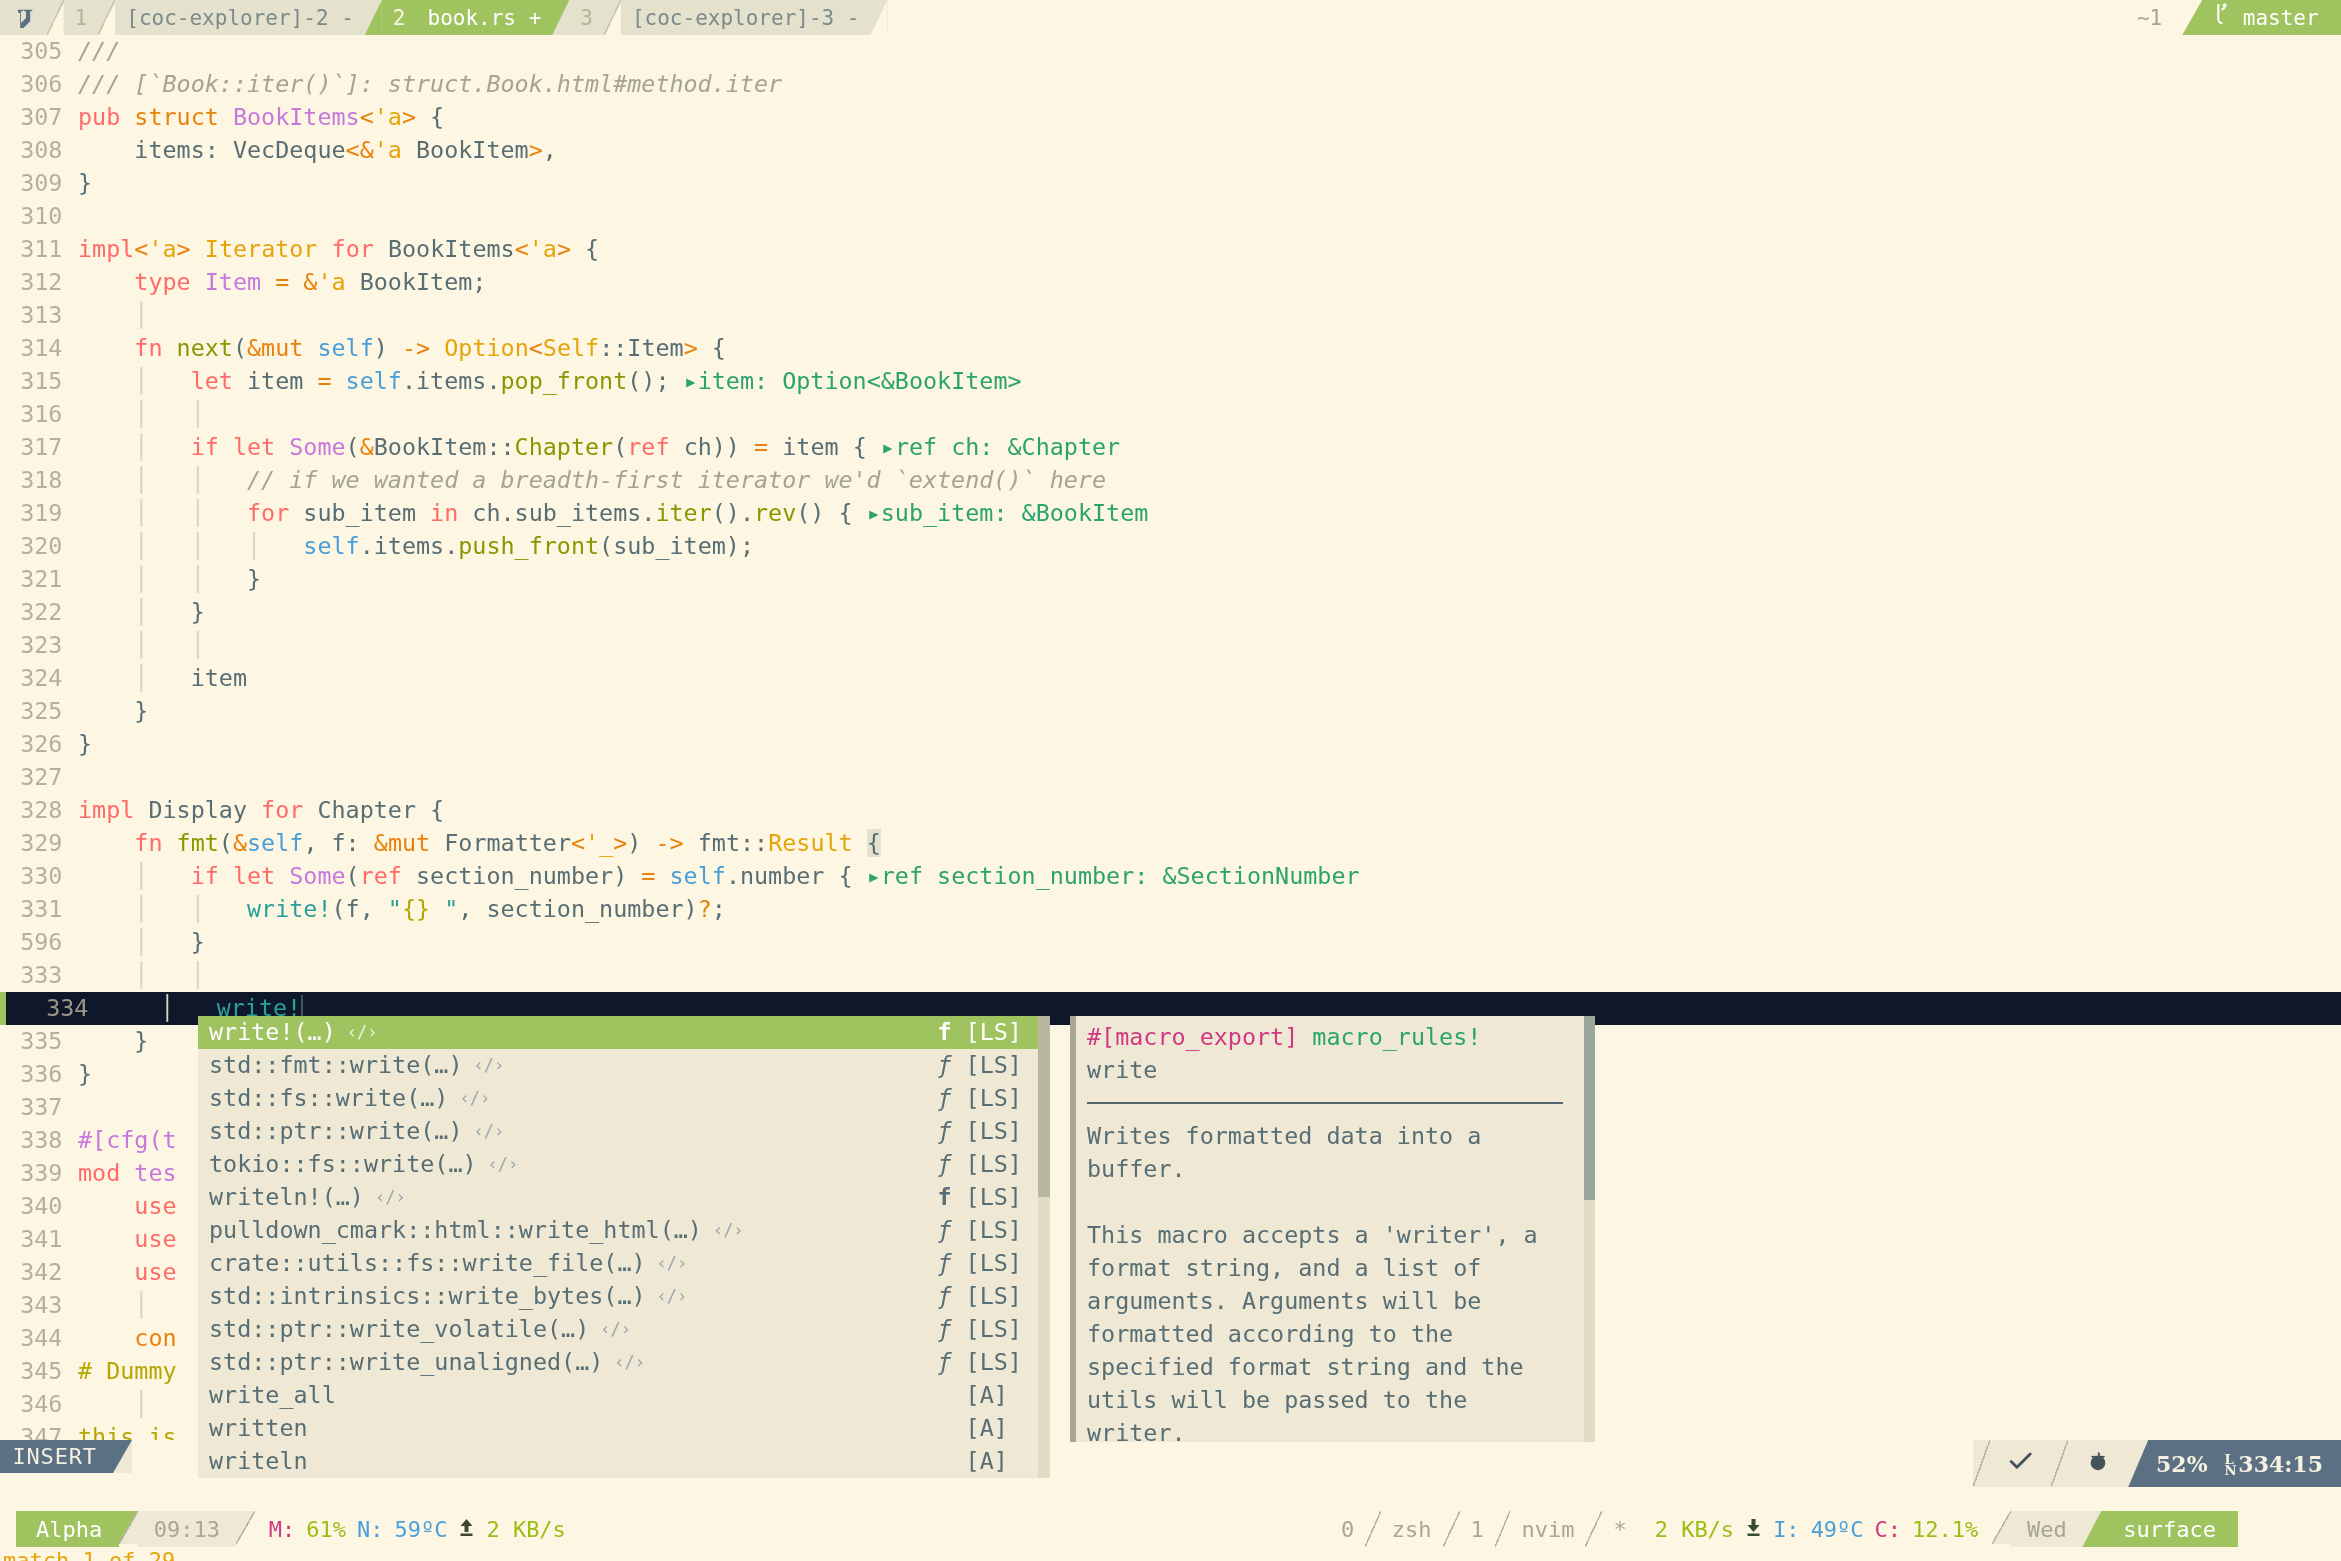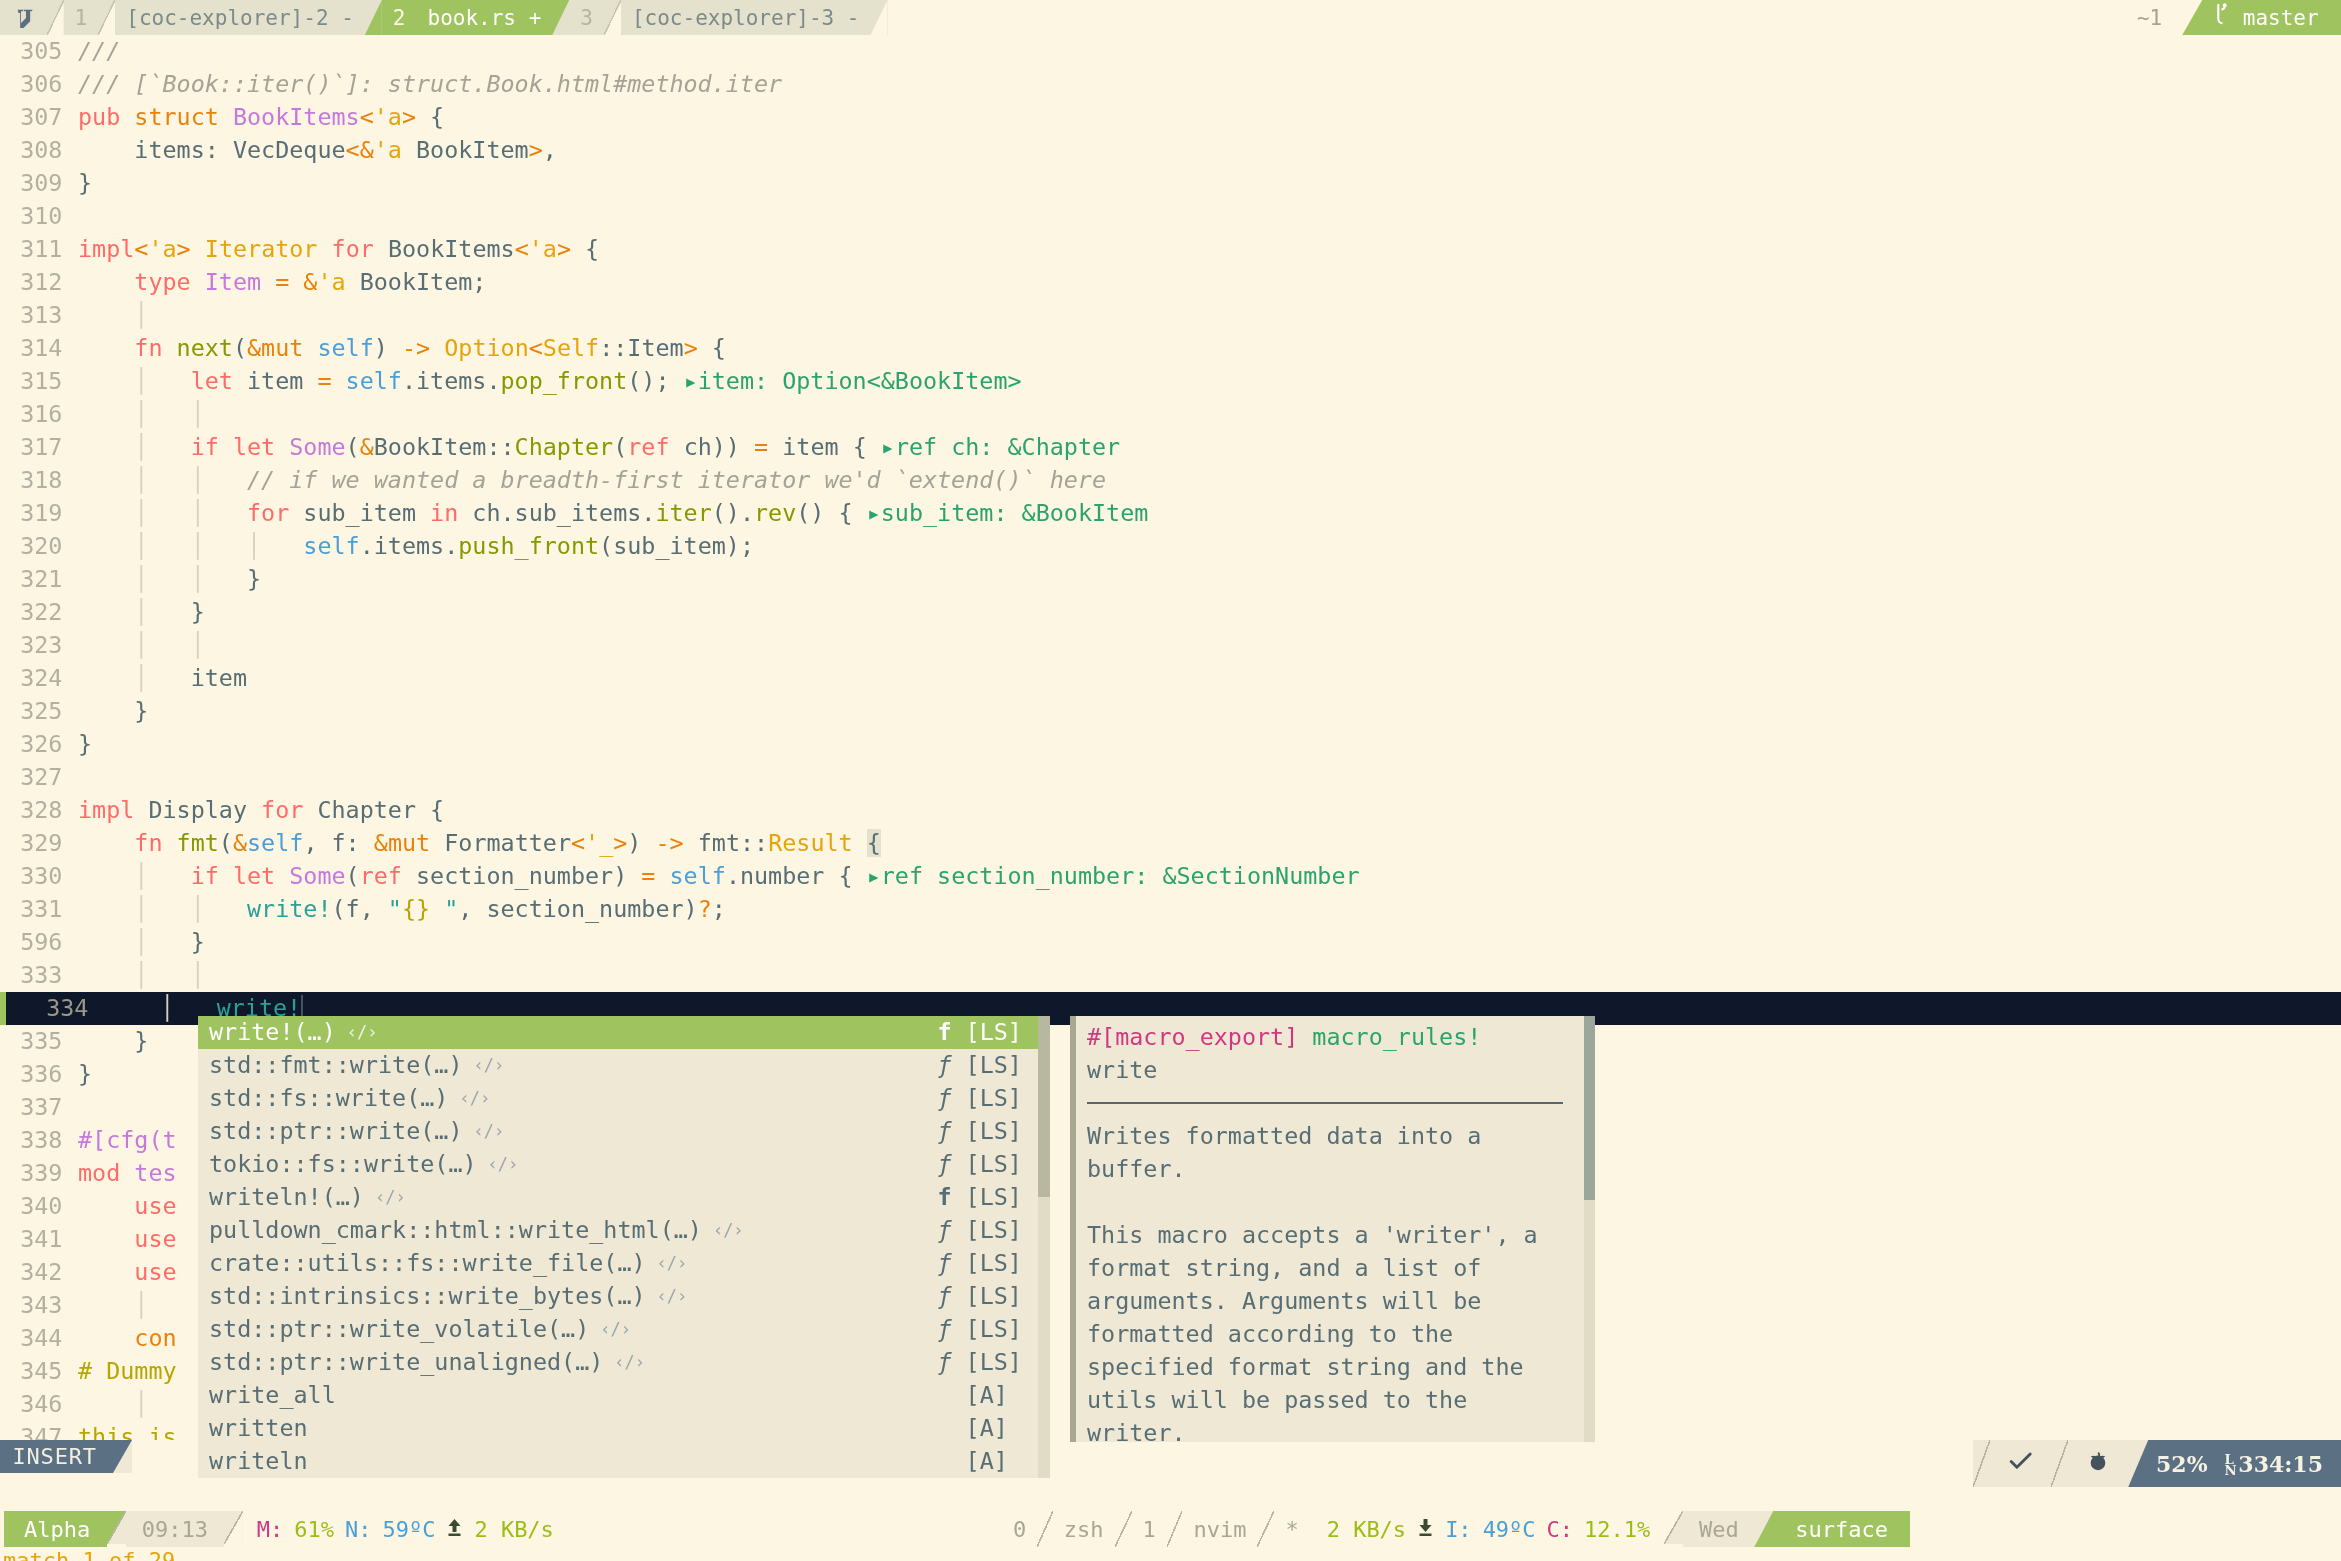--- a/index.html
+++ b/index.html
@@ -168,21 +168,21 @@
 
   
   #cmdline{
     position:absolute; left:0; top:1544px; width:2342px; height:33px;
     background:var(--bg); color:var(--yellow); font-size:22px; line-height:33px;
     padding-left:3.1px; white-space:pre;
   }
 
   
   #tmux{
-    position:absolute; left:4px; top:1511px; width:1906px; height:36px;
+    position:absolute; left:16px; top:1511px; width:2222px; height:36px;
     background:var(--bg); font-size:22px;
   }
   .tm-left{ position:absolute; left:0; top:0; height:36px; display:flex; align-items:stretch;}
   .tm-right{ position:absolute; right:0; top:0; height:36px; display:flex; align-items:stretch;}
   .tm-sess{ background:var(--accent); color:#ffffff; display:flex; align-items:center; padding:0 17px 0 20px;}
   .tm-slant{ width:19px; position:relative; background:var(--bg2);}
   .tm-slant.fromgreen{ background:var(--accent); }
   .tm-slant.fromgreen:before{ content:""; position:absolute; inset:0; background:var(--bg2);
      clip-path: polygon(100% 0, 100% 100%, 0 100%);}
   .tm-slant.togreen{ background:var(--bg2); }

